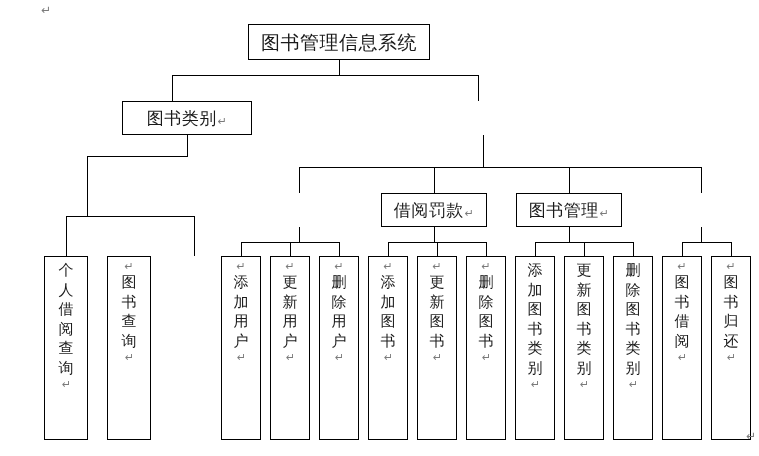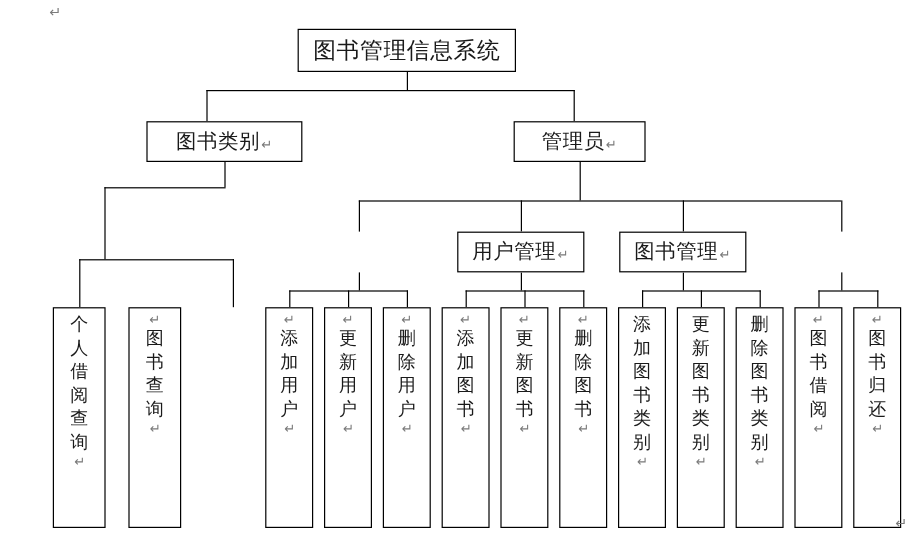--- a/index.html
+++ b/index.html
@@ -137,26 +137,23 @@
     <div class="ln v" style="left:731px;top:242px;height:14px;"></div>
   </div>
 
   <div class="node horiz root" style="left:248px;top:24px;width:182px;height:36px;">
     <span class="lbl">图书管理信息系统</span>
   </div>
 
   <div class="node horiz" style="left:122px;top:101px;width:130px;height:34px;">
     <span class="lbl"><span>图书类别</span><span class="pil inline">↵</span></span>
   </div>
-  <div class="node horiz" style="left:428px;top:101px;width:110px;height:34px;">
-    <span class="lbl"><span>管理员</span><span class="pil inline">↵</span></span>
-  </div>
 
   <div class="node horiz" style="left:381px;top:193px;width:106px;height:34px;">
-    <span class="lbl"><span>用户管理</span><span class="pil inline">↵</span></span>
+    <span class="lbl"><span>借阅罚款</span><span class="pil inline">↵</span></span>
   </div>
   <div class="node horiz" style="left:516px;top:193px;width:106px;height:34px;">
     <span class="lbl"><span>图书管理</span><span class="pil inline">↵</span></span>
   </div>
 
   <div class="node vert" style="left:44px;top:256px;width:44px;height:184px;">
     <span class="lbl"><span>个</span><span>人</span><span>借</span><span>阅</span><span>查</span><span>询<span class="pil inline">↵</span></span></span>
   </div>
   <div class="node vert" style="left:107px;top:256px;width:44px;height:184px;">
     <span class="lbl"><span class="pil block">↵</span><span>图</span><span>书</span><span>查</span><span>询<span class="pil inline">↵</span></span></span>

